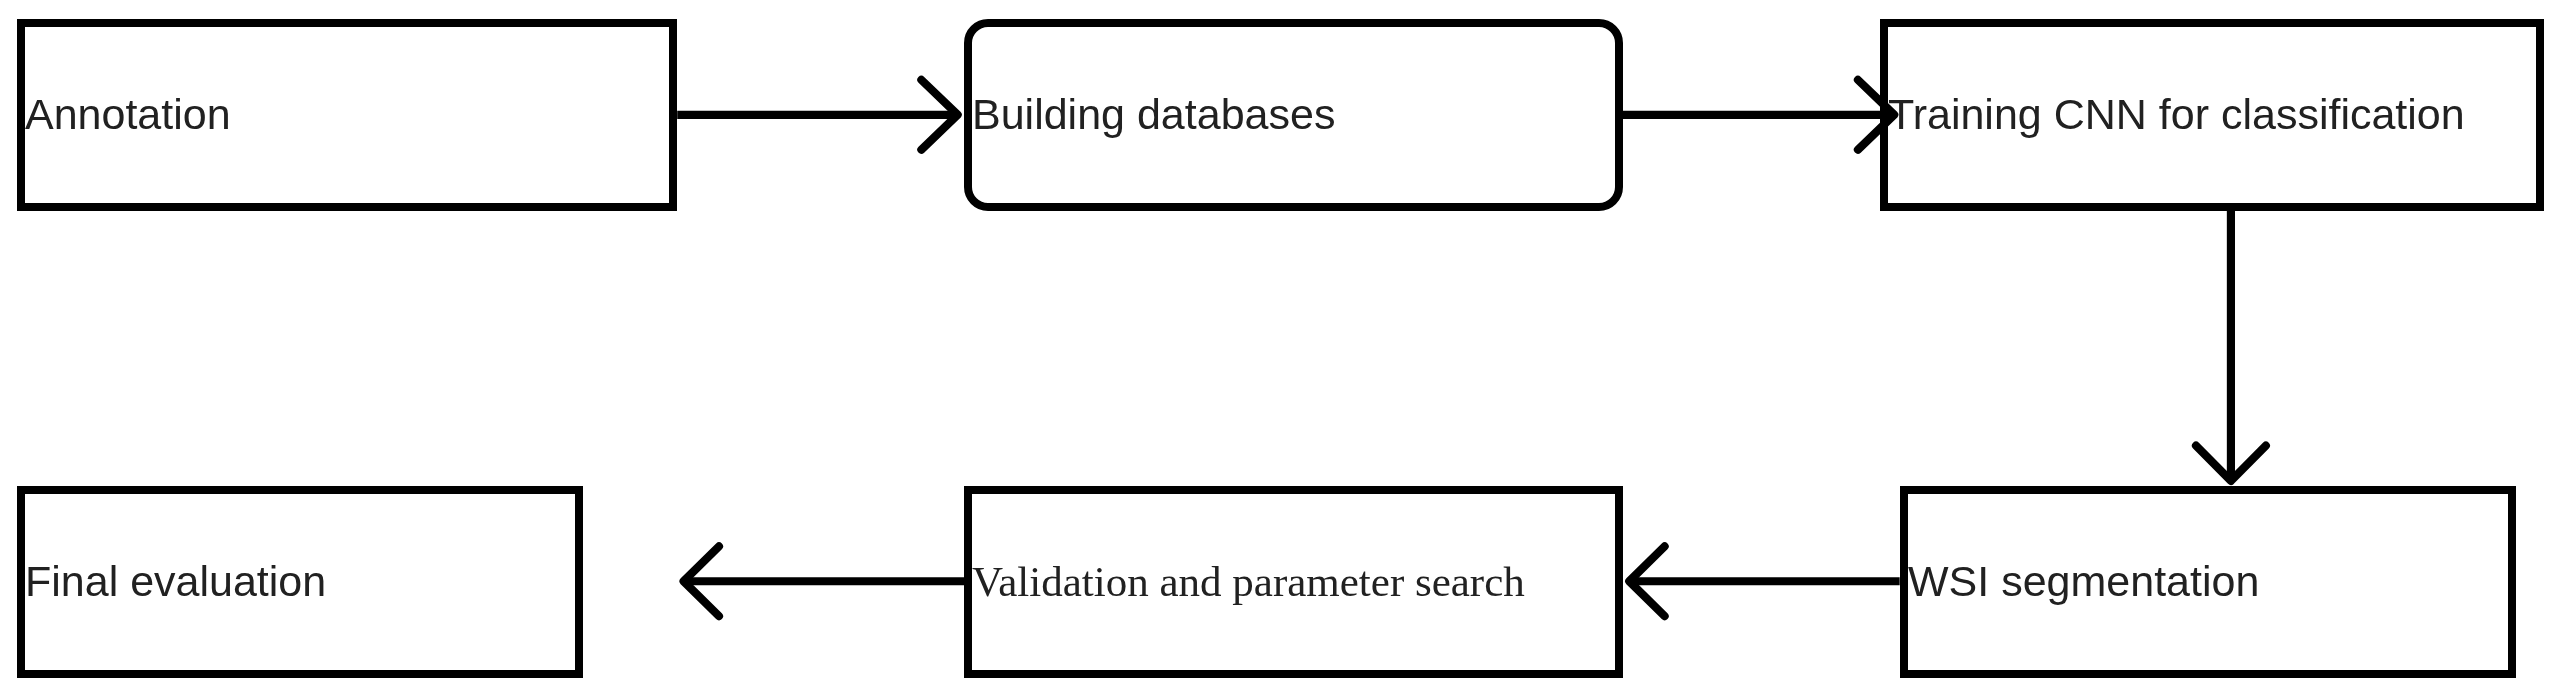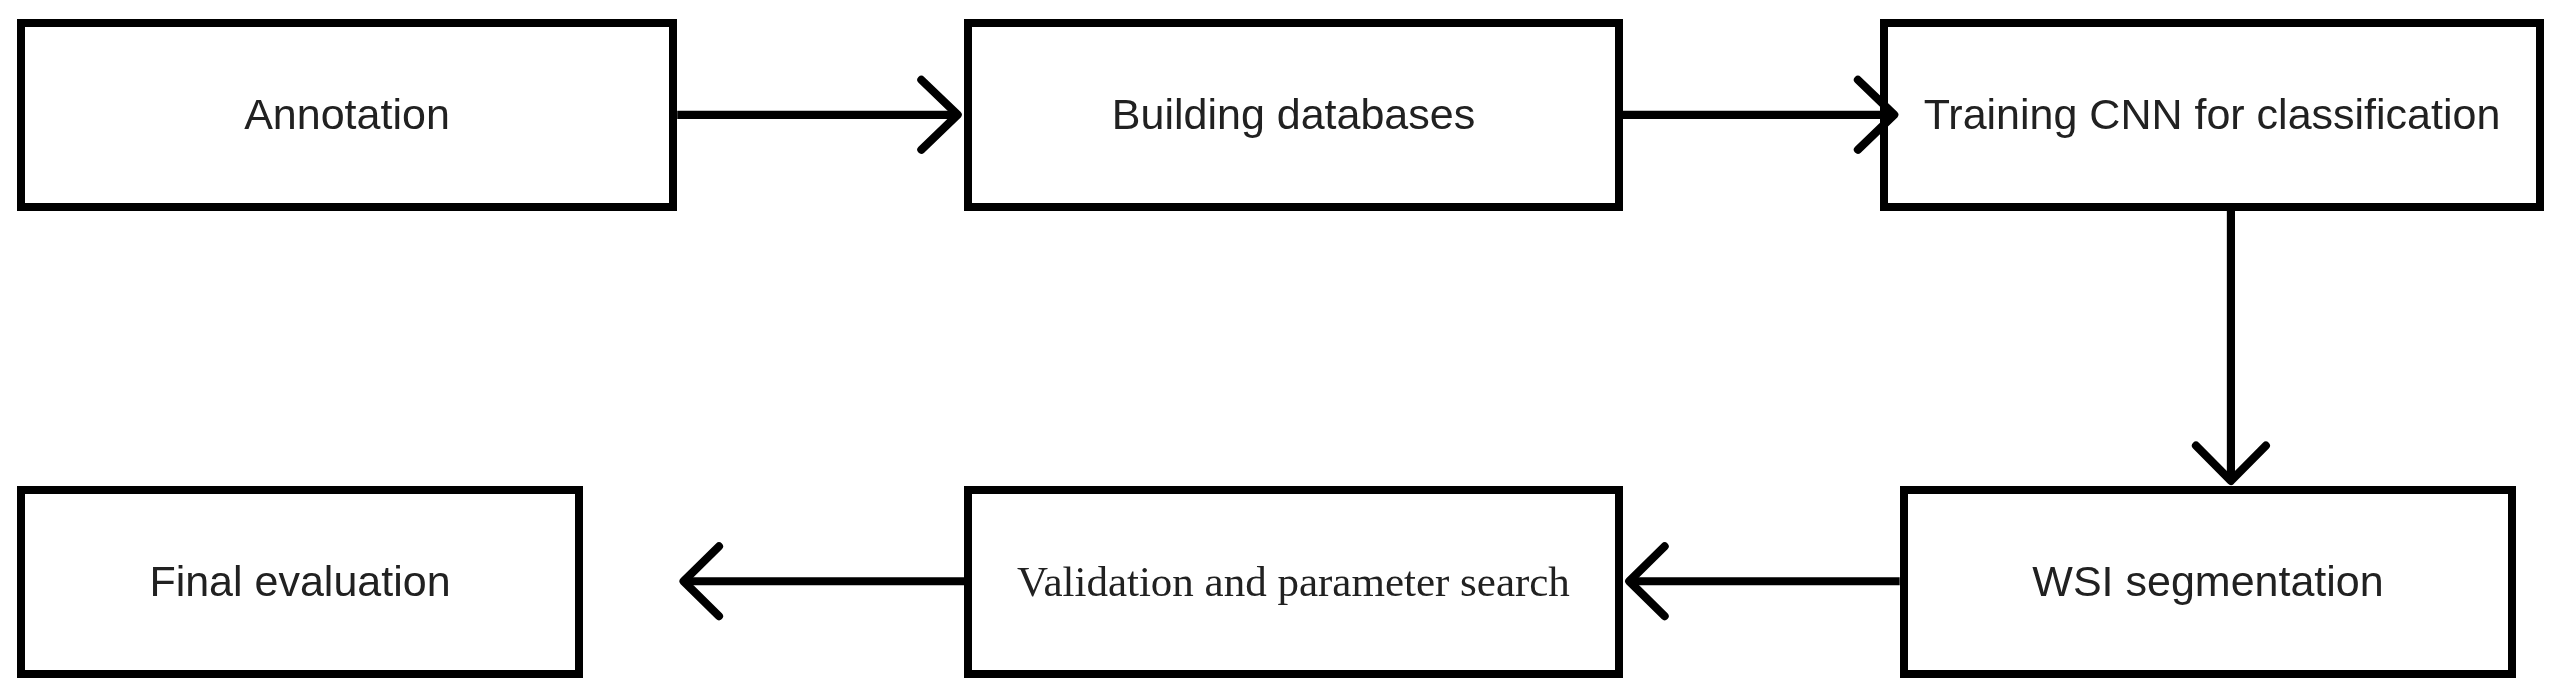--- a/index.html
+++ b/index.html
@@ -13,32 +13,32 @@
     height: 687px;
     background: #ffffff;
     overflow: hidden;
   }
   .node {
     position: absolute;
     background: #ffffff;
     border: 8.2px solid #000000;
     display: flex;
     align-items: center;
-    justify-content: center;
+    justify-content: flex-start;
     text-align: center;
   }
   .node .label {
     font-size: 43px;
     line-height: 1.15;
     color: #212121;
     white-space: nowrap;
   }
   
   #node-annotation        { left: 17px;   top: 19px;  width: 660px; height: 192px; }
-  #node-building-db       { left: 964px; top: 19px;  width: 659px; height: 192px; }
+  #node-building-db       { left: 964px; top: 19px;  width: 659px; height: 192px; border-radius: 24px; }
   #node-training-cnn      { left: 1880px; top: 19px;  width: 664px; height: 192px; }
   
   #node-wsi-segmentation  { left: 1900px; top: 486px; width: 616px; height: 192px; }
   #node-validation        { left: 964px; top: 486px; width: 659px; height: 192px; font-family: Liberation Serif, serif; }
   #node-final-evaluation  { left: 17px;   top: 486px; width: 566px; height: 192px; }
 
   #arrow-layer {
     position: absolute;
     left: 0; top: 0;
     width: 2576px;

